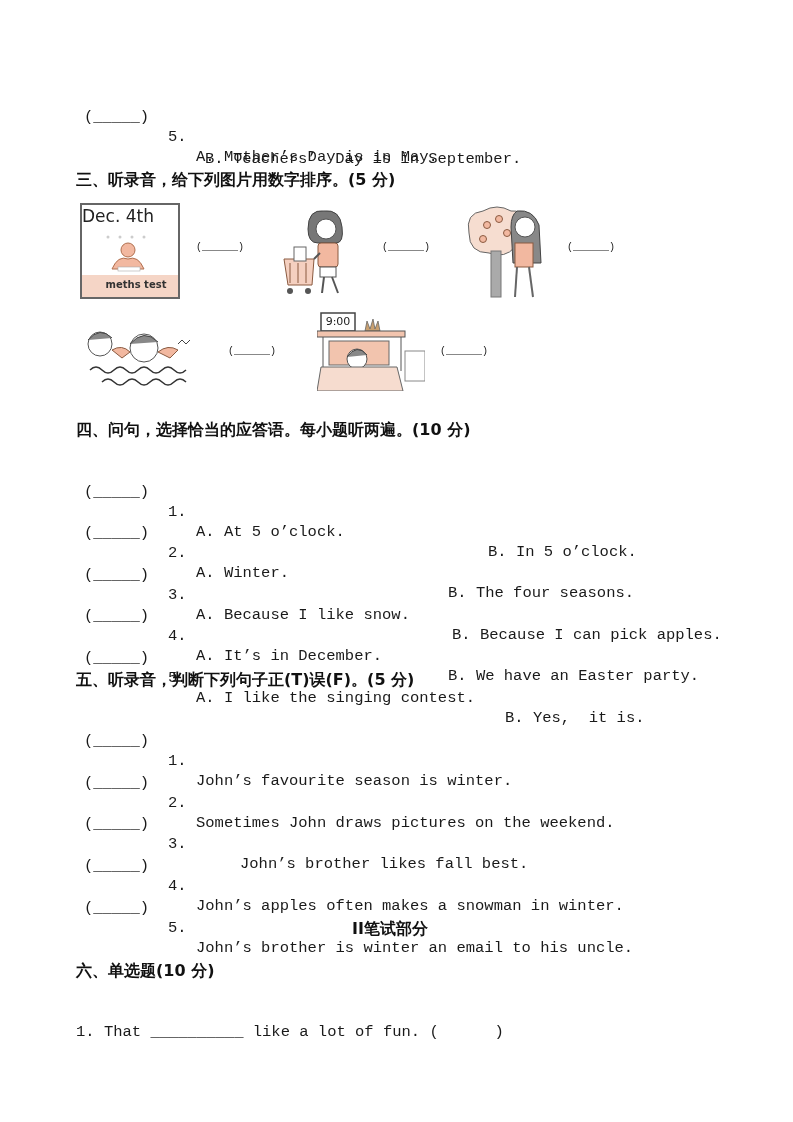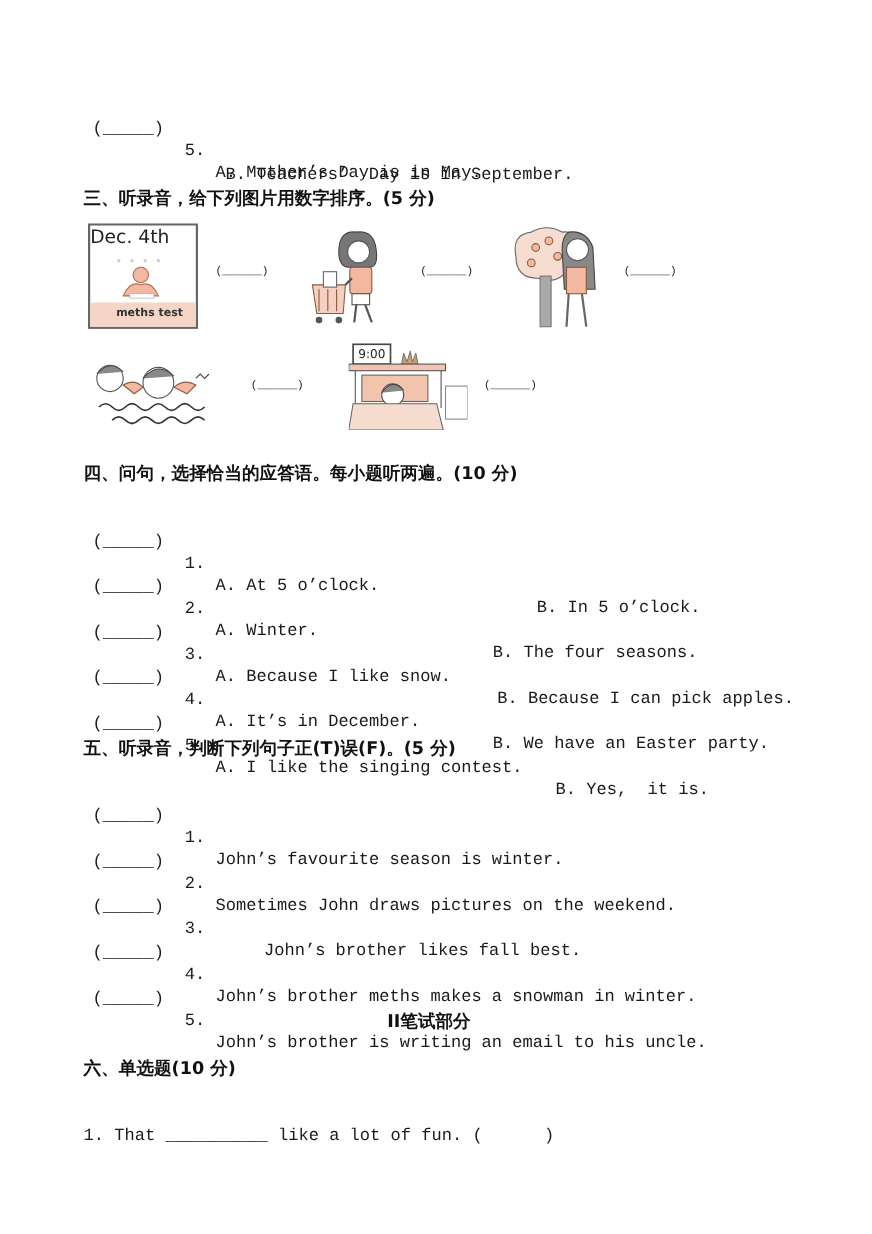--- a/index.html
+++ b/index.html
@@ -162,26 +162,26 @@
   <span class="optA" style="left:196px;">Sometimes John draws pictures on the weekend.</span>
 </div>
 <div class="line" style="top:794px;">
   <span class="paren" style="left:84px;">(_____)</span>
   <span class="num" style="left:168px;">3.</span>
   <span class="optA" style="left:196px;margin-left:44px;">John’s brother likes fall best.</span>
 </div>
 <div class="line" style="top:836px;">
   <span class="paren" style="left:84px;">(_____)</span>
   <span class="num" style="left:168px;">4.</span>
-  <span class="optA" style="left:196px;">John’s brother meths makes a snowman in winter.</span>
+  <span class="optA" style="left:196px;">John’s apples often makes a snowman in winter.</span>
 </div>
 <div class="line" style="top:878px;">
   <span class="paren" style="left:84px;">(_____)</span>
   <span class="num" style="left:168px;">5.</span>
-  <span class="optA" style="left:196px;">John’s brother is writing an email to his uncle.</span>
+  <span class="optA" style="left:196px;">John’s brother is winter an email to his uncle.</span>
 </div>
 
 <div class="heading" style="top:918px; left:352px;">II笔试部分</div>
 
 <div class="heading" style="top:960px;">六、单选题(10 分)</div>
 <div class="line" style="top:1002px;">
   <span style="position:absolute; left:76px;">1. That __________ like a lot of fun. (      )</span>
 </div>
 
 </body></html>

